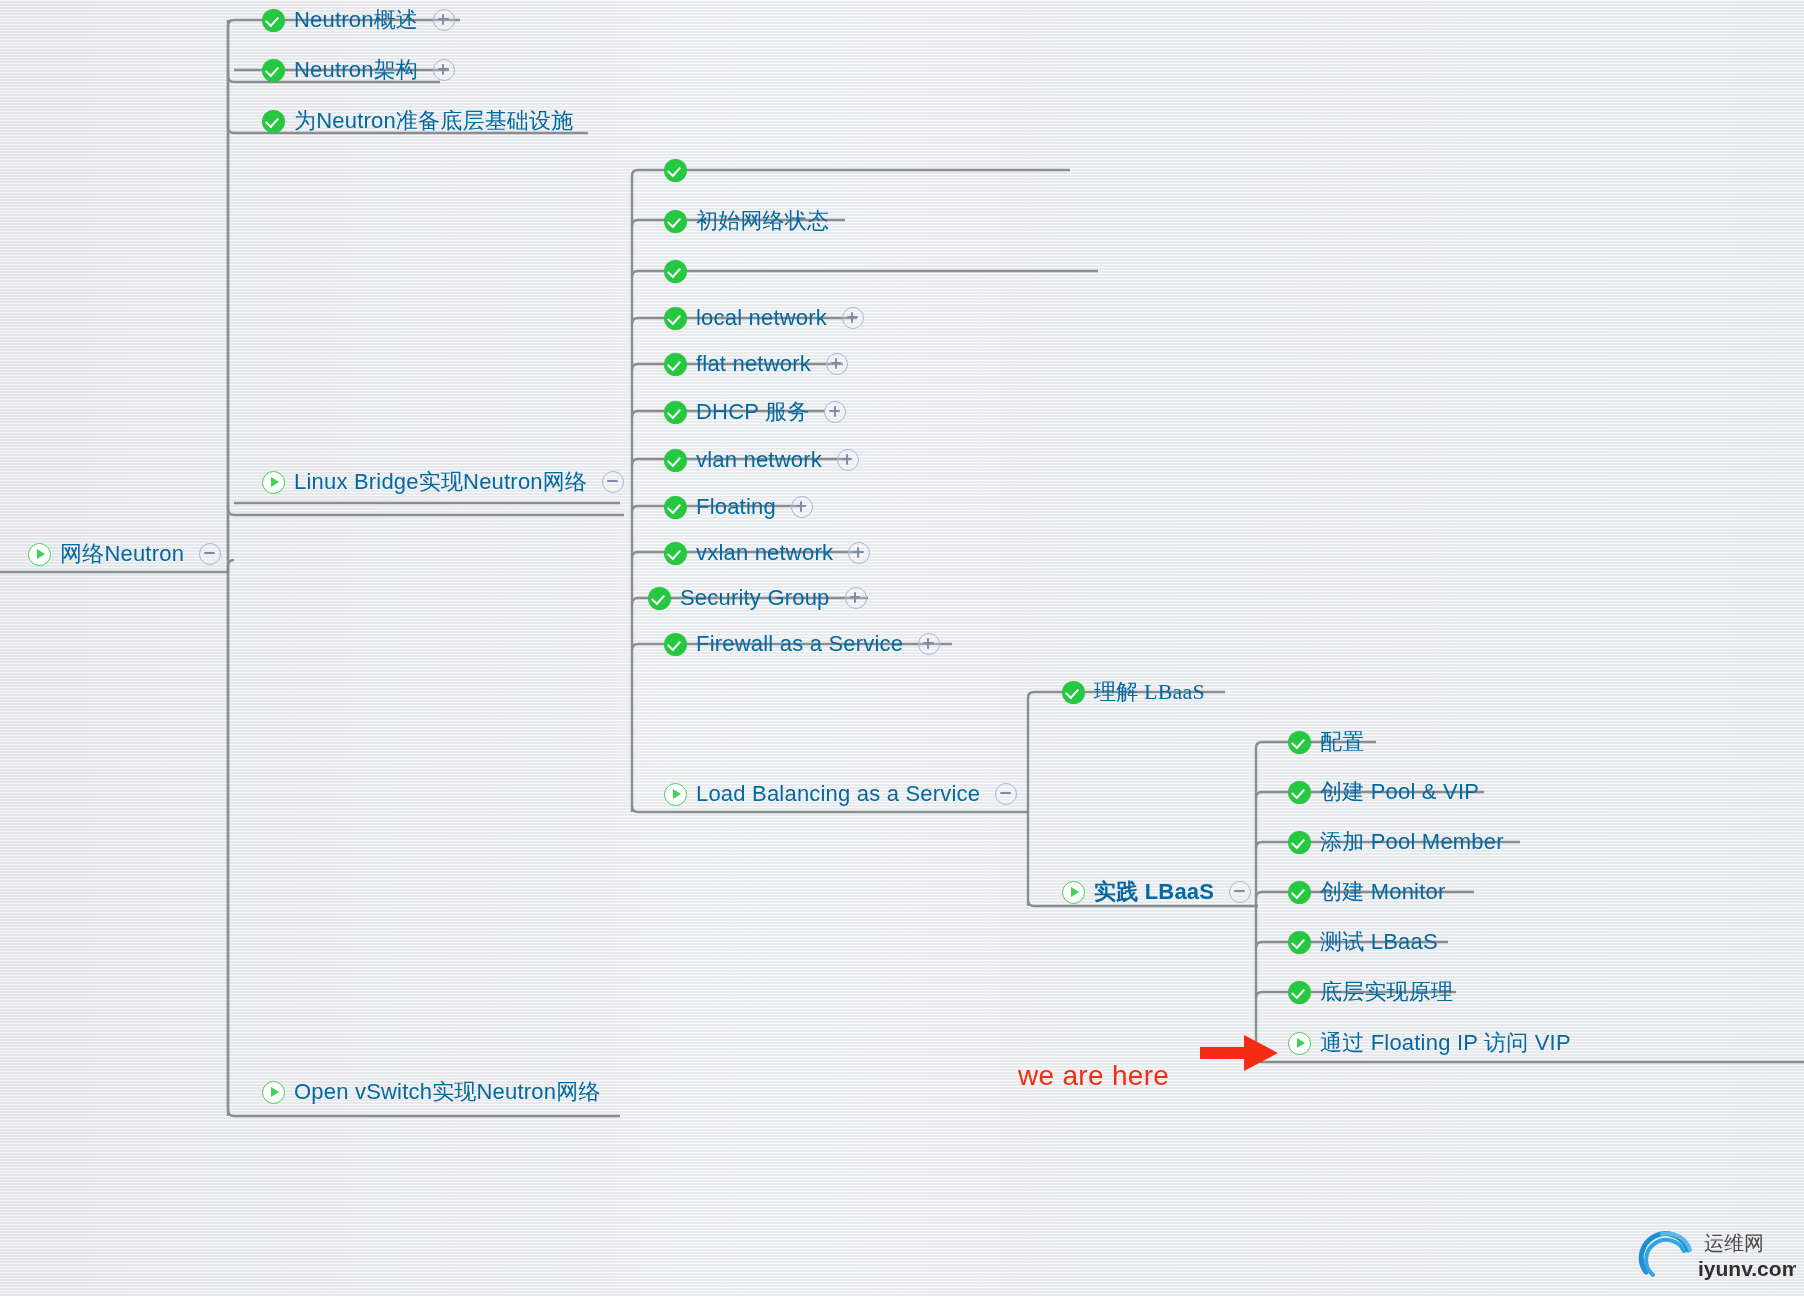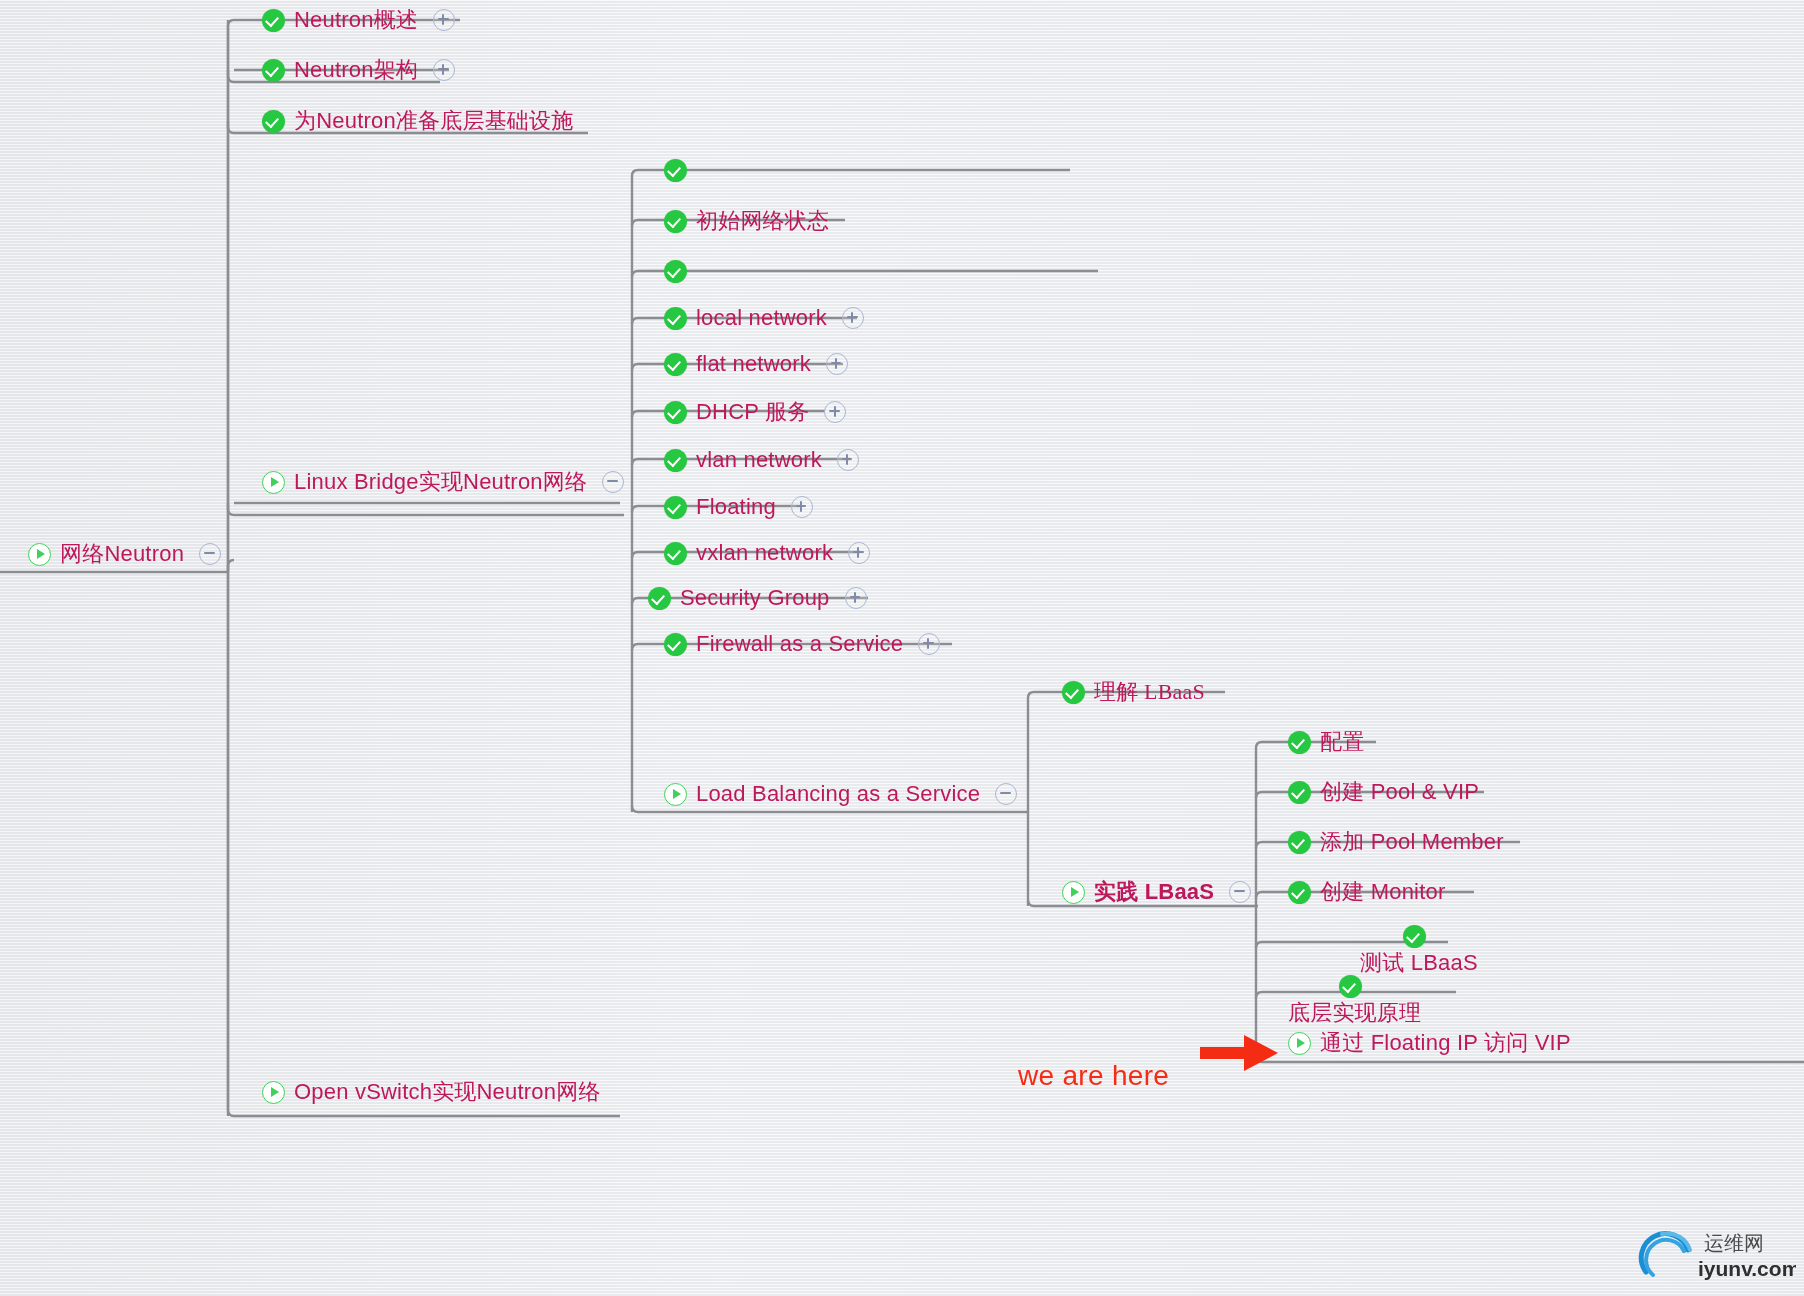--- a/index.html
+++ b/index.html
@@ -44,21 +44,21 @@
   
   .bullet.play{background:#fff;border:1.6px solid #3fd159;box-sizing:border-box;}
   .bullet.play:after{
     content:"";position:absolute;
     left:7.5px;top:5.6px;
     border-left:8px solid #3fd159;
     border-top:5px solid transparent;
     border-bottom:5px solid transparent;
   }
   .label{
-    font-size:22px;color:#be185d;letter-spacing:0.2px;
+    font-size:22px;color:#0369a1;letter-spacing:0.2px;
     line-height:30px;
   }
   .toggle{
     width:22px;height:22px;border-radius:50%;
     border:1.6px solid #a9b6d6;box-sizing:border-box;
     background:rgba(255,255,255,0.18);
     margin-left:15px;flex:0 0 auto;position:relative;
     cursor:pointer;
   }
   .toggle:before{
@@ -261,25 +261,25 @@
       <span class="label">创建 Pool &amp; VIP</span>
     </div>
     <div class="node" style="left: 1288px; top: 825px;">
       <span class="bullet check"></span>
       <span class="label">添加 Pool Member</span>
     </div>
     <div class="node" style="left: 1288px; top: 875px;">
       <span class="bullet check"></span>
       <span class="label">创建 Monitor</span>
     </div>
-    <div class="node" style="left: 1360px; top: 925px; flex-direction: column;">
+    <div class="node" style="left: 1288px; top: 925px;">
       <span class="bullet check"></span>
       <span class="label">测试 LBaaS</span>
     </div>
-    <div class="node" style="left: 1288px; top: 975px; flex-direction: column;">
+    <div class="node" style="left: 1288px; top: 975px;">
       <span class="bullet check"></span>
       <span class="label">底层实现原理</span>
     </div>
     <div class="node" style="left: 1288px; top: 1026px;">
       <span class="bullet play"></span>
       <span class="label">通过 Floating IP 访问 VIP</span>
     </div>
   </div>
 
 </body></html>

